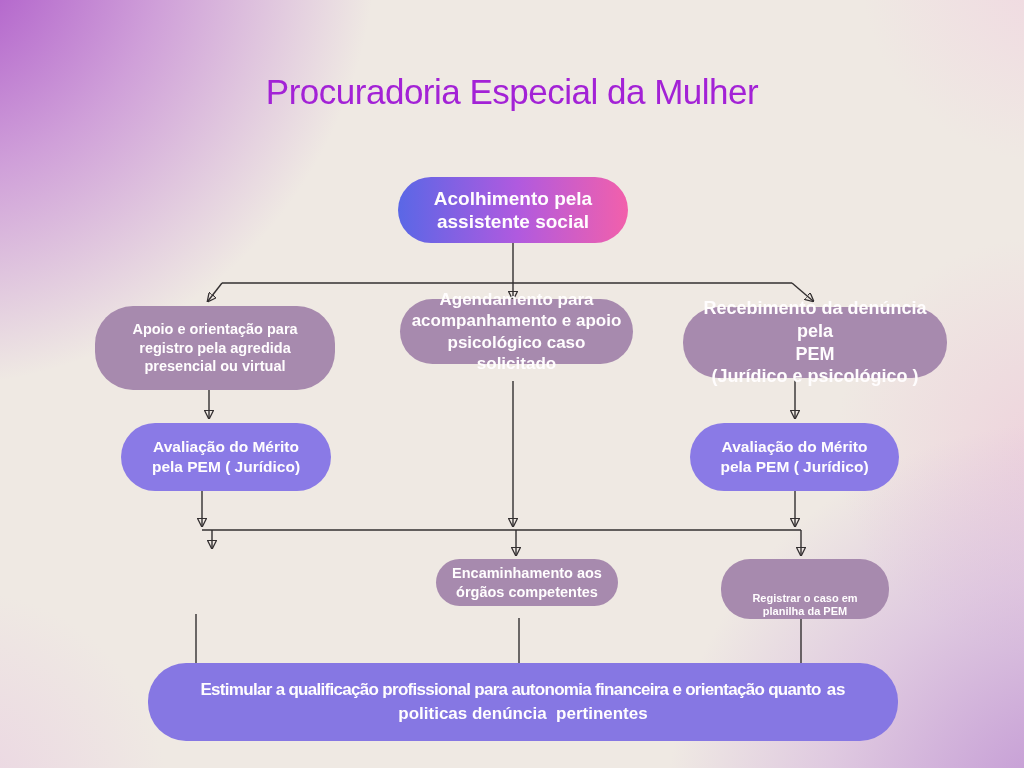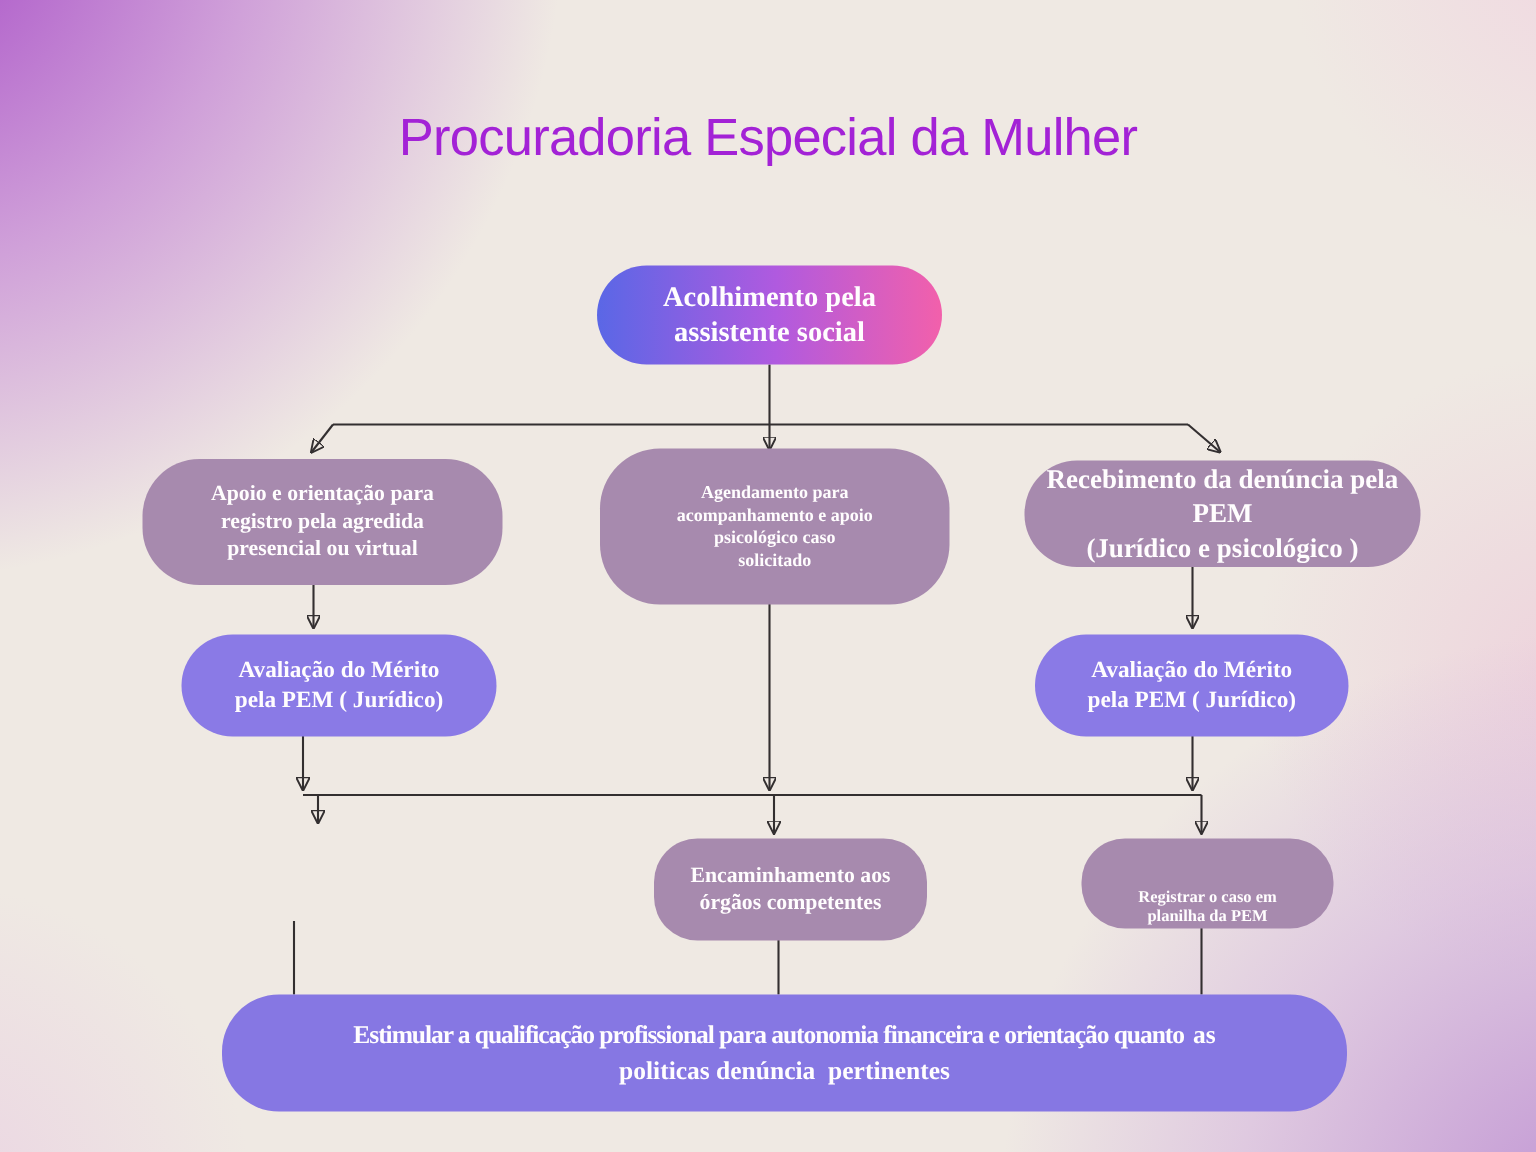--- a/index.html
+++ b/index.html
@@ -24,38 +24,38 @@
     color: var(--title-text, #a322d6);
   }
   .connectors { position: absolute; left: 0; top: 0; width: 1024px; height: 768px; }
   .connectors path {
     fill: none;
     stroke: var(--connector, #332f30);
     stroke-width: 1.4;
   }
   .node {
     position: absolute; display: flex; align-items: center; justify-content: center;
-    text-align: center; color: var(--node-text, #fffdfe); font-weight: bold; font-family: Liberation Serif, serif;
+    text-align: center; color: var(--node-text, #fffdfe); font-weight: bold;
   }
   .node-label { white-space: pre-line; }
   .n-top {
     left: 398px; top: 177px; width: 230px; height: 66px; border-radius: 33px;
     background: linear-gradient(90deg,
       var(--top-gradient-start, #5a67e6),
       var(--top-gradient-mid, #b05adf) 52%,
       var(--top-gradient-end, #f260ab));
     font-size: 19px; line-height: 1.22;
   }
   .n-apoio        { left: 95px;  top: 306px; width: 240px; height: 84px; border-radius: 38px; background: var(--mauve-node, #a78aae); font-size: 14.5px; line-height: 1.28; }
-  .n-agendamento  { left: 400px; top: 299px; width: 233px; height: 104px; border-radius: 40px; background: var(--mauve-node, #a78aae); font-size: 12px; line-height: 1.26; }
+  .n-agendamento  { left: 400px; top: 299px; width: 233px; height: 65px; border-radius: 40px; background: var(--mauve-node, #a78aae); font-size: 17px; line-height: 1.26; }
   .n-recebimento  { left: 683px; top: 307px; width: 264px; height: 71px; border-radius: 35px; background: var(--mauve-node, #a78aae); font-size: 18px;   line-height: 1.26; }
   .n-avaliacao-l  { left: 121px; top: 423px; width: 210px; height: 68px; border-radius: 34px; background: var(--periwinkle-node, #8a7ae6); font-size: 15.5px; line-height: 1.3; }
   .n-avaliacao-r  { left: 690px; top: 423px; width: 209px; height: 68px; border-radius: 34px; background: var(--periwinkle-node, #8a7ae6); font-size: 15.5px; line-height: 1.3; }
   .n-monitoramento{ left: 146px; top: 551px; width: 176px; height: 63px; border-radius: 31px; background: var(--mauve-node, #a78aae); font-size: 13px;   line-height: 1.25; }
-  .n-encaminhamento{left: 436px; top: 559px; width: 182px; height: 68px; border-radius: 29px; background: var(--mauve-node, #a78aae); font-size: 14.5px; line-height: 1.25; }
+  .n-encaminhamento{left: 436px; top: 559px; width: 182px; height: 47px; border-radius: 29px; background: var(--mauve-node, #a78aae); font-size: 14.5px; line-height: 1.25; }
   .n-registrar    { left: 721px; top: 559px; width: 168px; height: 60px; border-radius: 29px; background: var(--mauve-node, #a78aae); font-size: 11px; line-height: 1.25; align-items: flex-end; }
   .n-bottom {
     left: 148px; top: 663px; width: 750px; height: 78px; border-radius: 38px;
     background: var(--bottom-node, #8677e3);
     font-size: 17px; line-height: 1.42; flex-direction: column;
   }
   .n-bottom .line1 { white-space: pre; letter-spacing: -0.7px; }
   .n-bottom .line1 .tail { letter-spacing: 0; margin-left: 6px; }
   .n-bottom .line2 { white-space: pre-wrap; letter-spacing: 0; }
 </style>

